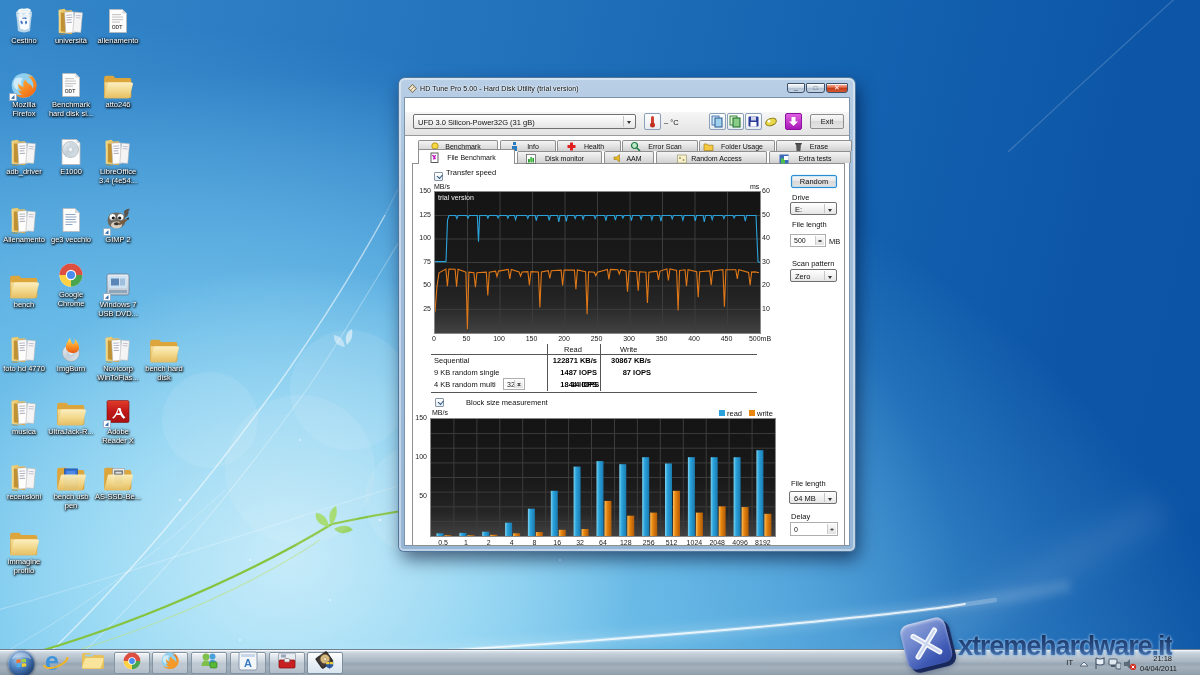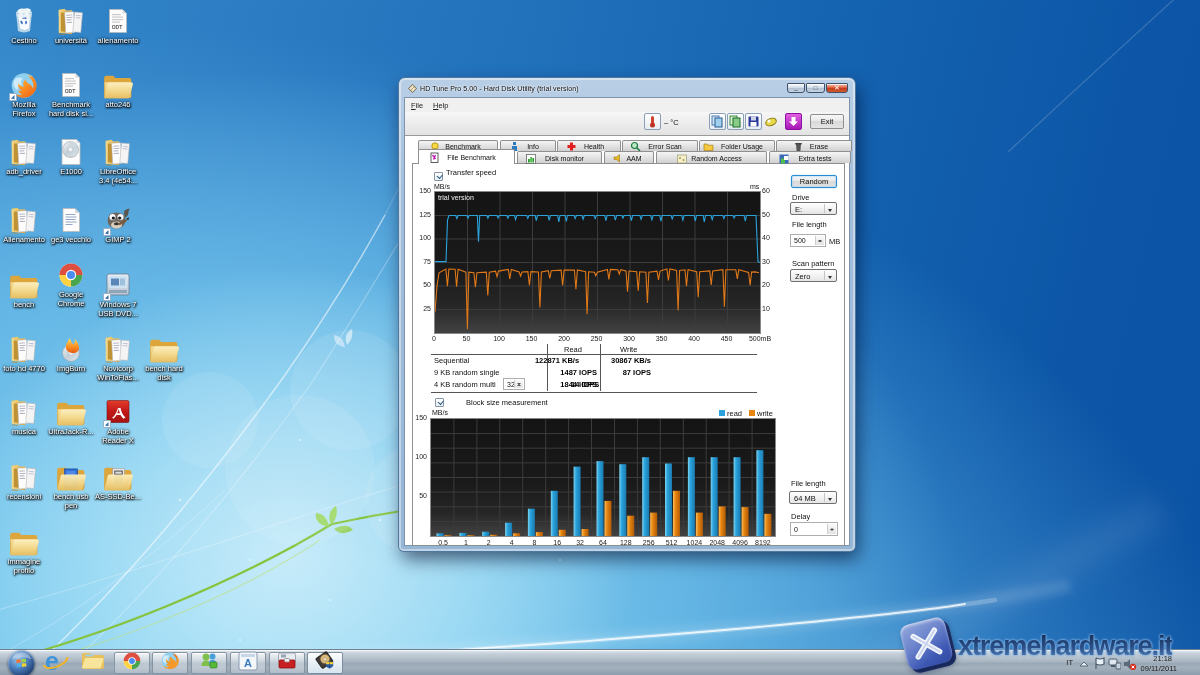--- a/index.html
+++ b/index.html
@@ -524,26 +524,26 @@
 <div class="capb" id="bmin">
       <span class="capg" style="top:6px">─</span>
     </div>
 <div class="capb" id="bmax">
       <span class="capg">□</span>
     </div>
 <div class="capb" id="bclose">
       <span class="capg" style="color:#fff;font-size:7px">✕</span>
     </div>
 <div id="client">
- <div id="menubar">
-        <span style="left:6px"><u>F</u>ile</span>
-        <span style="left:28px"><u>H</u>elp</span>
-      </div>
  <div id="toolstrip"></div>
  <div id="groove"></div>
+ <div class="combo" style="left:8px;top:16px;width:223px;height:15px">
+        <span class="tx">UFD 3.0 Silicon-Power32G (31 gB)</span>
+        <span class="ar"></span>
+      </div>
  <div class="tbtn" style="left:239px">
    <svg width="15" height="15" style="position:absolute;left:0;top:0">
           <rect x="6" y="2" width="3" height="8" rx="1.5" fill="#d04030"></rect>
           <circle cx="7.5" cy="11" r="2.5" fill="#c03020"></circle>
         </svg>
  </div>
  <div class="lab" style="left:259px;top:20px">– °C</div>
  <div class="tbtn" style="left:304px">
         <svg width="15" height="15" style="position:absolute;left:0;top:0">
           <rect x="2" y="2" width="7" height="9" fill="#cfe4f2" stroke="#4a7ab0" stroke-width="1"></rect>
@@ -701,21 +701,21 @@
       <div class="ax" style="left:246.5px;top:237px;width:20px">350</div>
       <div class="ax" style="left:279.0px;top:237px;width:20px">400</div>
       <div class="ax" style="left:311.5px;top:237px;width:20px">450</div>
       <div class="ax" style="left:340px;top:237px;width:30px">500mB</div>
  <div class="lab" style="left:159px;top:247px">Read</div>
       <div class="lab" style="left:215px;top:247px">Write</div>
  <div class="hline" style="left:26px;top:255.5px;width:326px"></div>
  <div class="vline" style="left:142px;top:246px;height:47px"></div>
  <div class="vline" style="left:195px;top:246px;height:47px"></div>
  <div class="lab" style="left:29px;top:258px">Sequential</div>
- <div class="labb" style="left:112px;top:258px;width:80px;text-align:center">122871 KB/s</div>
+ <div class="labb" style="left:112px;top:258px;width:80px;text-align:right">122871 KB/s</div>
  <div class="labb" style="left:166px;top:258px;width:80px;text-align:right">30867 KB/s</div>
  <div class="lab" style="left:29px;top:270px">9 KB random single</div>
  <div class="labb" style="left:112px;top:270px;width:80px;text-align:right">1487 IOPS</div>
  <div class="labb" style="left:166px;top:270px;width:80px;text-align:right">87 IOPS</div>
  <div class="lab" style="left:29px;top:282px">4 KB random multi</div>
  <div class="spin" style="left:98px;top:280px;width:22px;height:12px">
         <span style="position:absolute;left:3px;top:1.5px">32</span>
         <span class="ud"></span>
       </div>
  <div class="labb" style="left:112px;top:282px;width:80px;text-align:right">1844 IOPS</div>
@@ -933,21 +933,21 @@
         <rect x="1" y="1" width="8" height="6" rx="1" fill="#dfe8f0" stroke="#4a5a6c" stroke-width="1"></rect>
         <rect x="3" y="7" width="4" height="2" fill="#4a5a6c"></rect>
         <rect x="8" y="5" width="5" height="6" rx="1" fill="#c8d4e0" stroke="#4a5a6c" stroke-width="1"></rect>
       </svg>
 <svg width="14" height="12" style="position:absolute;right:63px;top:8px">
         <path d="M1 4 l3 0 3 -3 0 10 -3 -3 -3 0z" fill="#5a6a7a"></path>
         <circle cx="10" cy="9" r="3.2" fill="#d03020"></circle>
         <path d="M8.6 7.6 l2.8 2.8 M11.4 7.6 l-2.8 2.8" stroke="#fff" stroke-width="1"></path>
       </svg>
 <span style="position:absolute;right:28px;top:4px">21:18</span>
-<span style="position:absolute;right:23px;top:14px">09/11/2011</span>
+<span style="position:absolute;right:23px;top:14px">04/04/2011</span>
 </div>
 </div>
 <div id="wm">
  <div id="wmlogo">
       <div class="back"></div>
       <div class="face"></div>
  <svg width="50" height="52" style="position:absolute;left:0;top:0">
         <path d="M12 13 L34 34 M34 12 L12 34" stroke="#f2f5fa" stroke-width="5.5" stroke-linecap="round"></path>
         <path d="M12 13 L34 34 M34 12 L12 34" stroke="#c8d4ee" stroke-width="2" stroke-linecap="round"></path>
       </svg>

